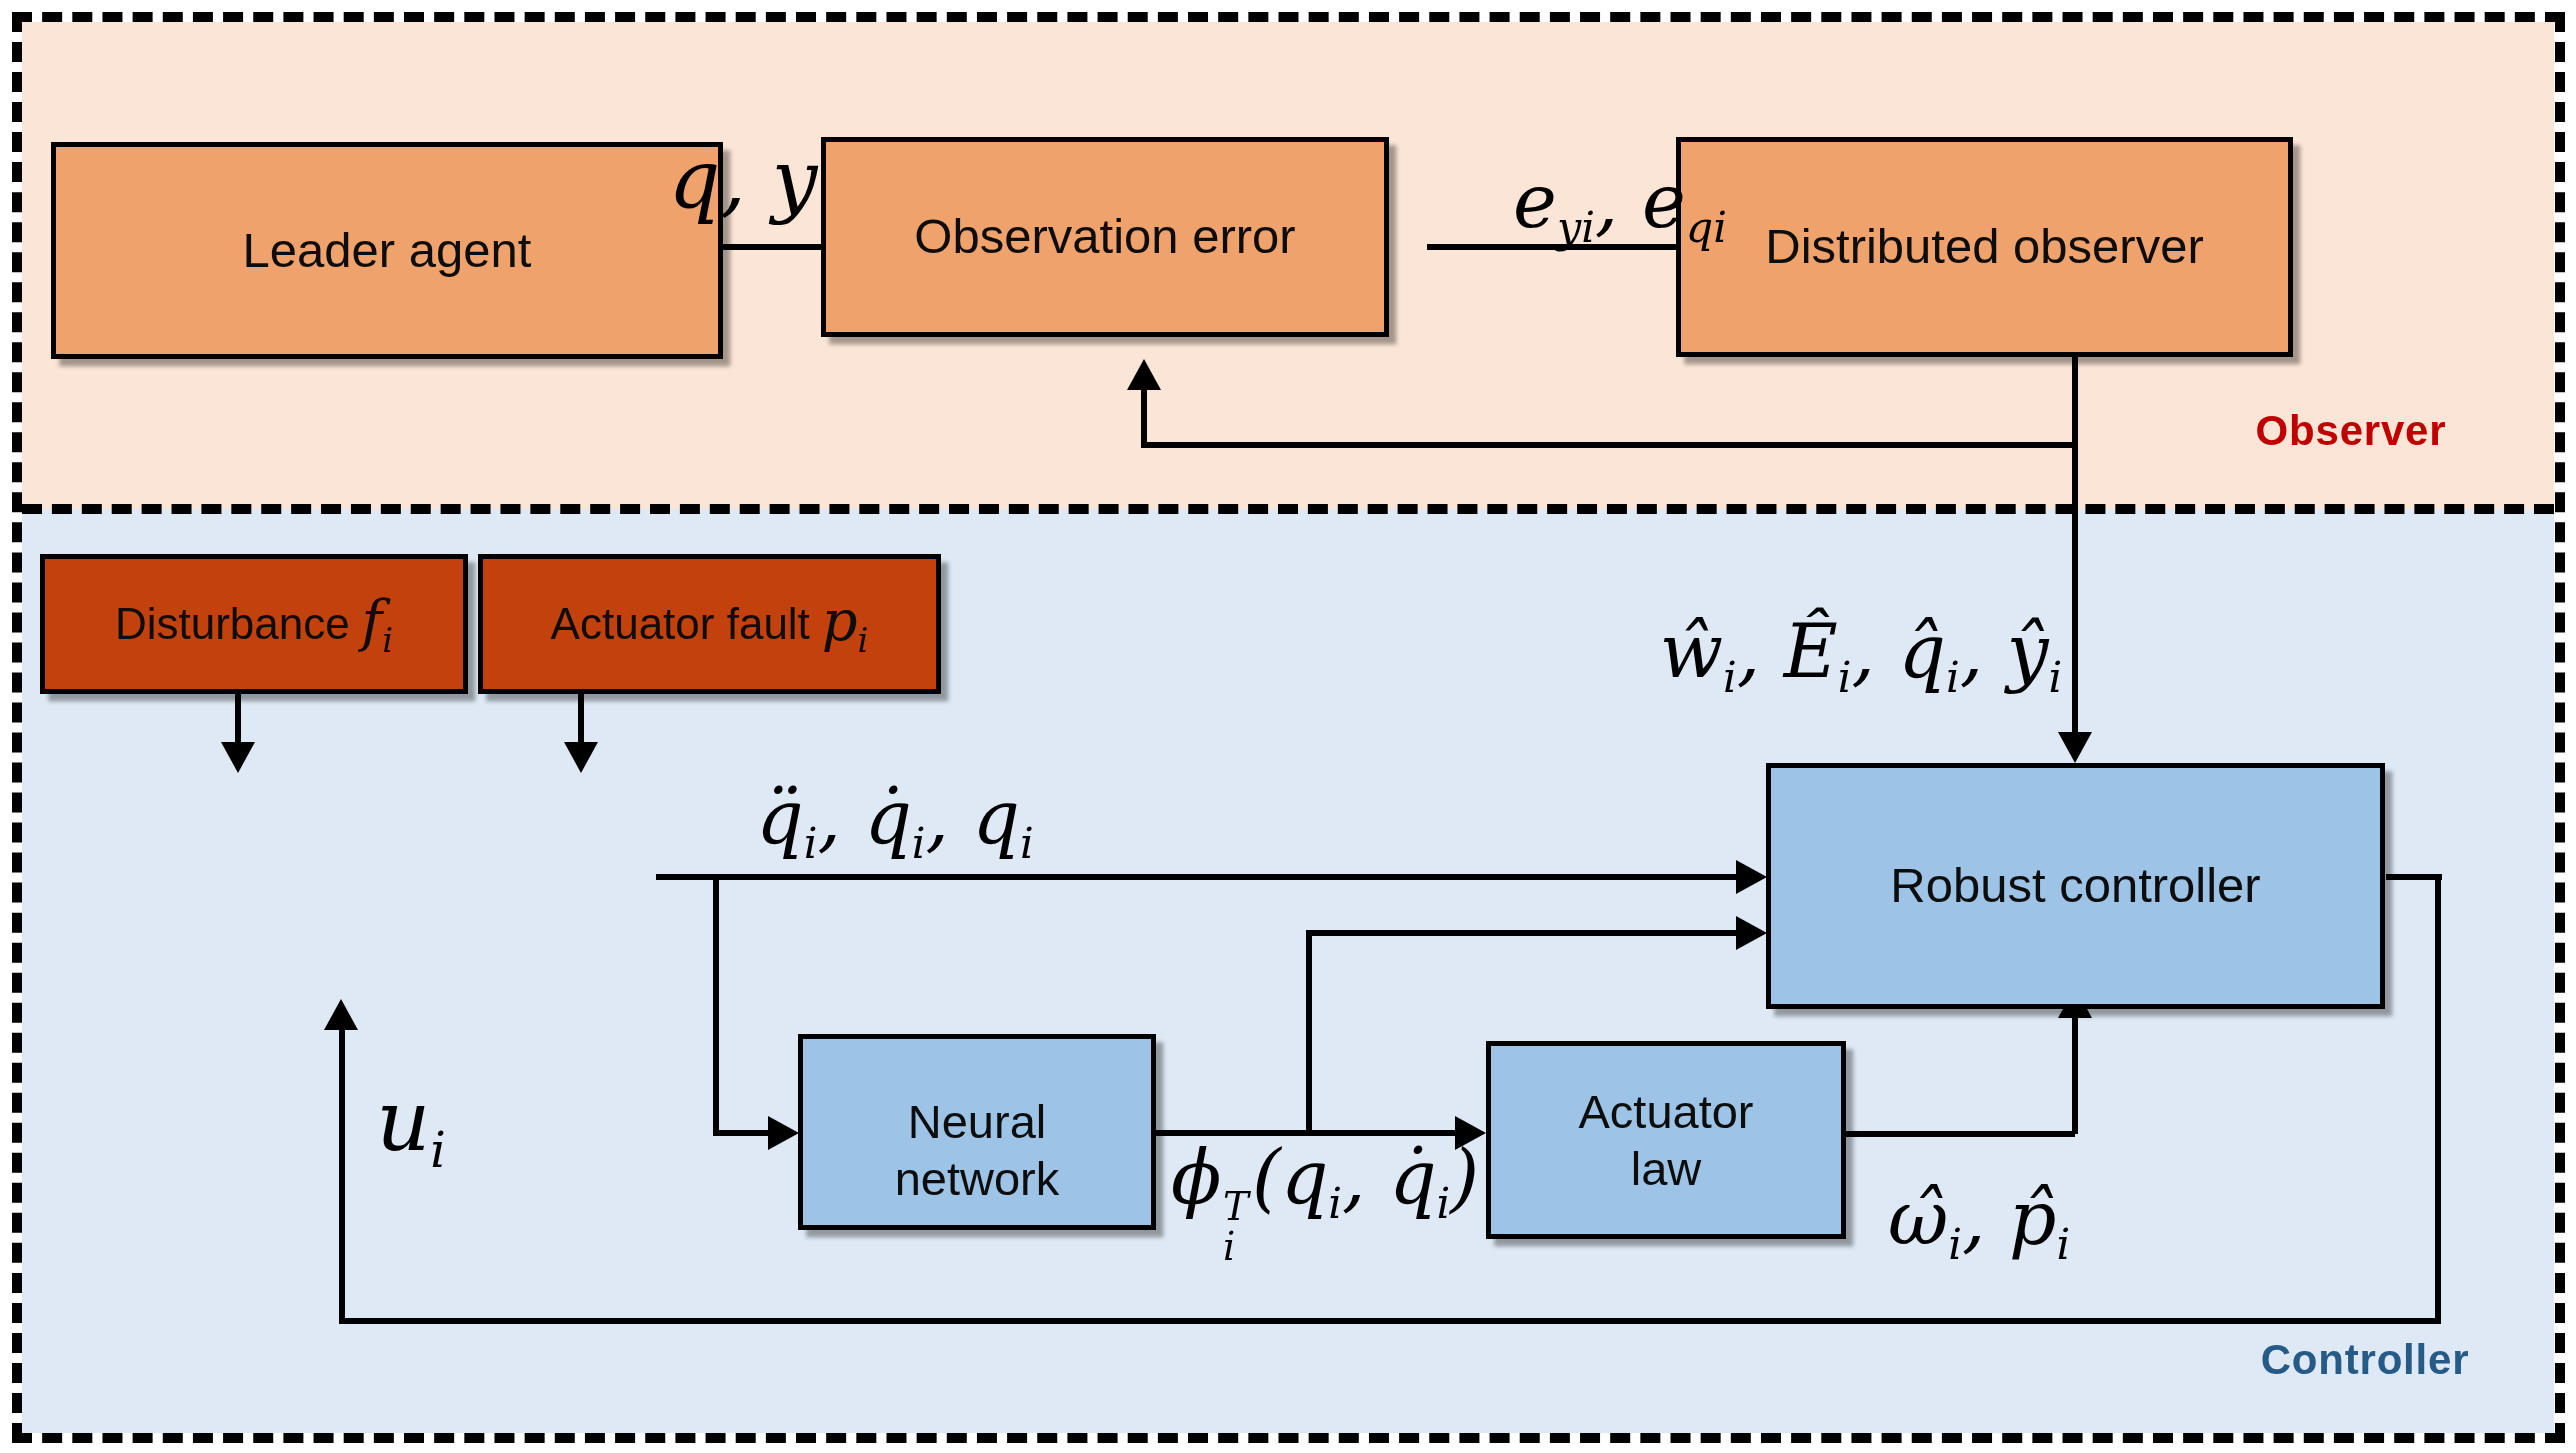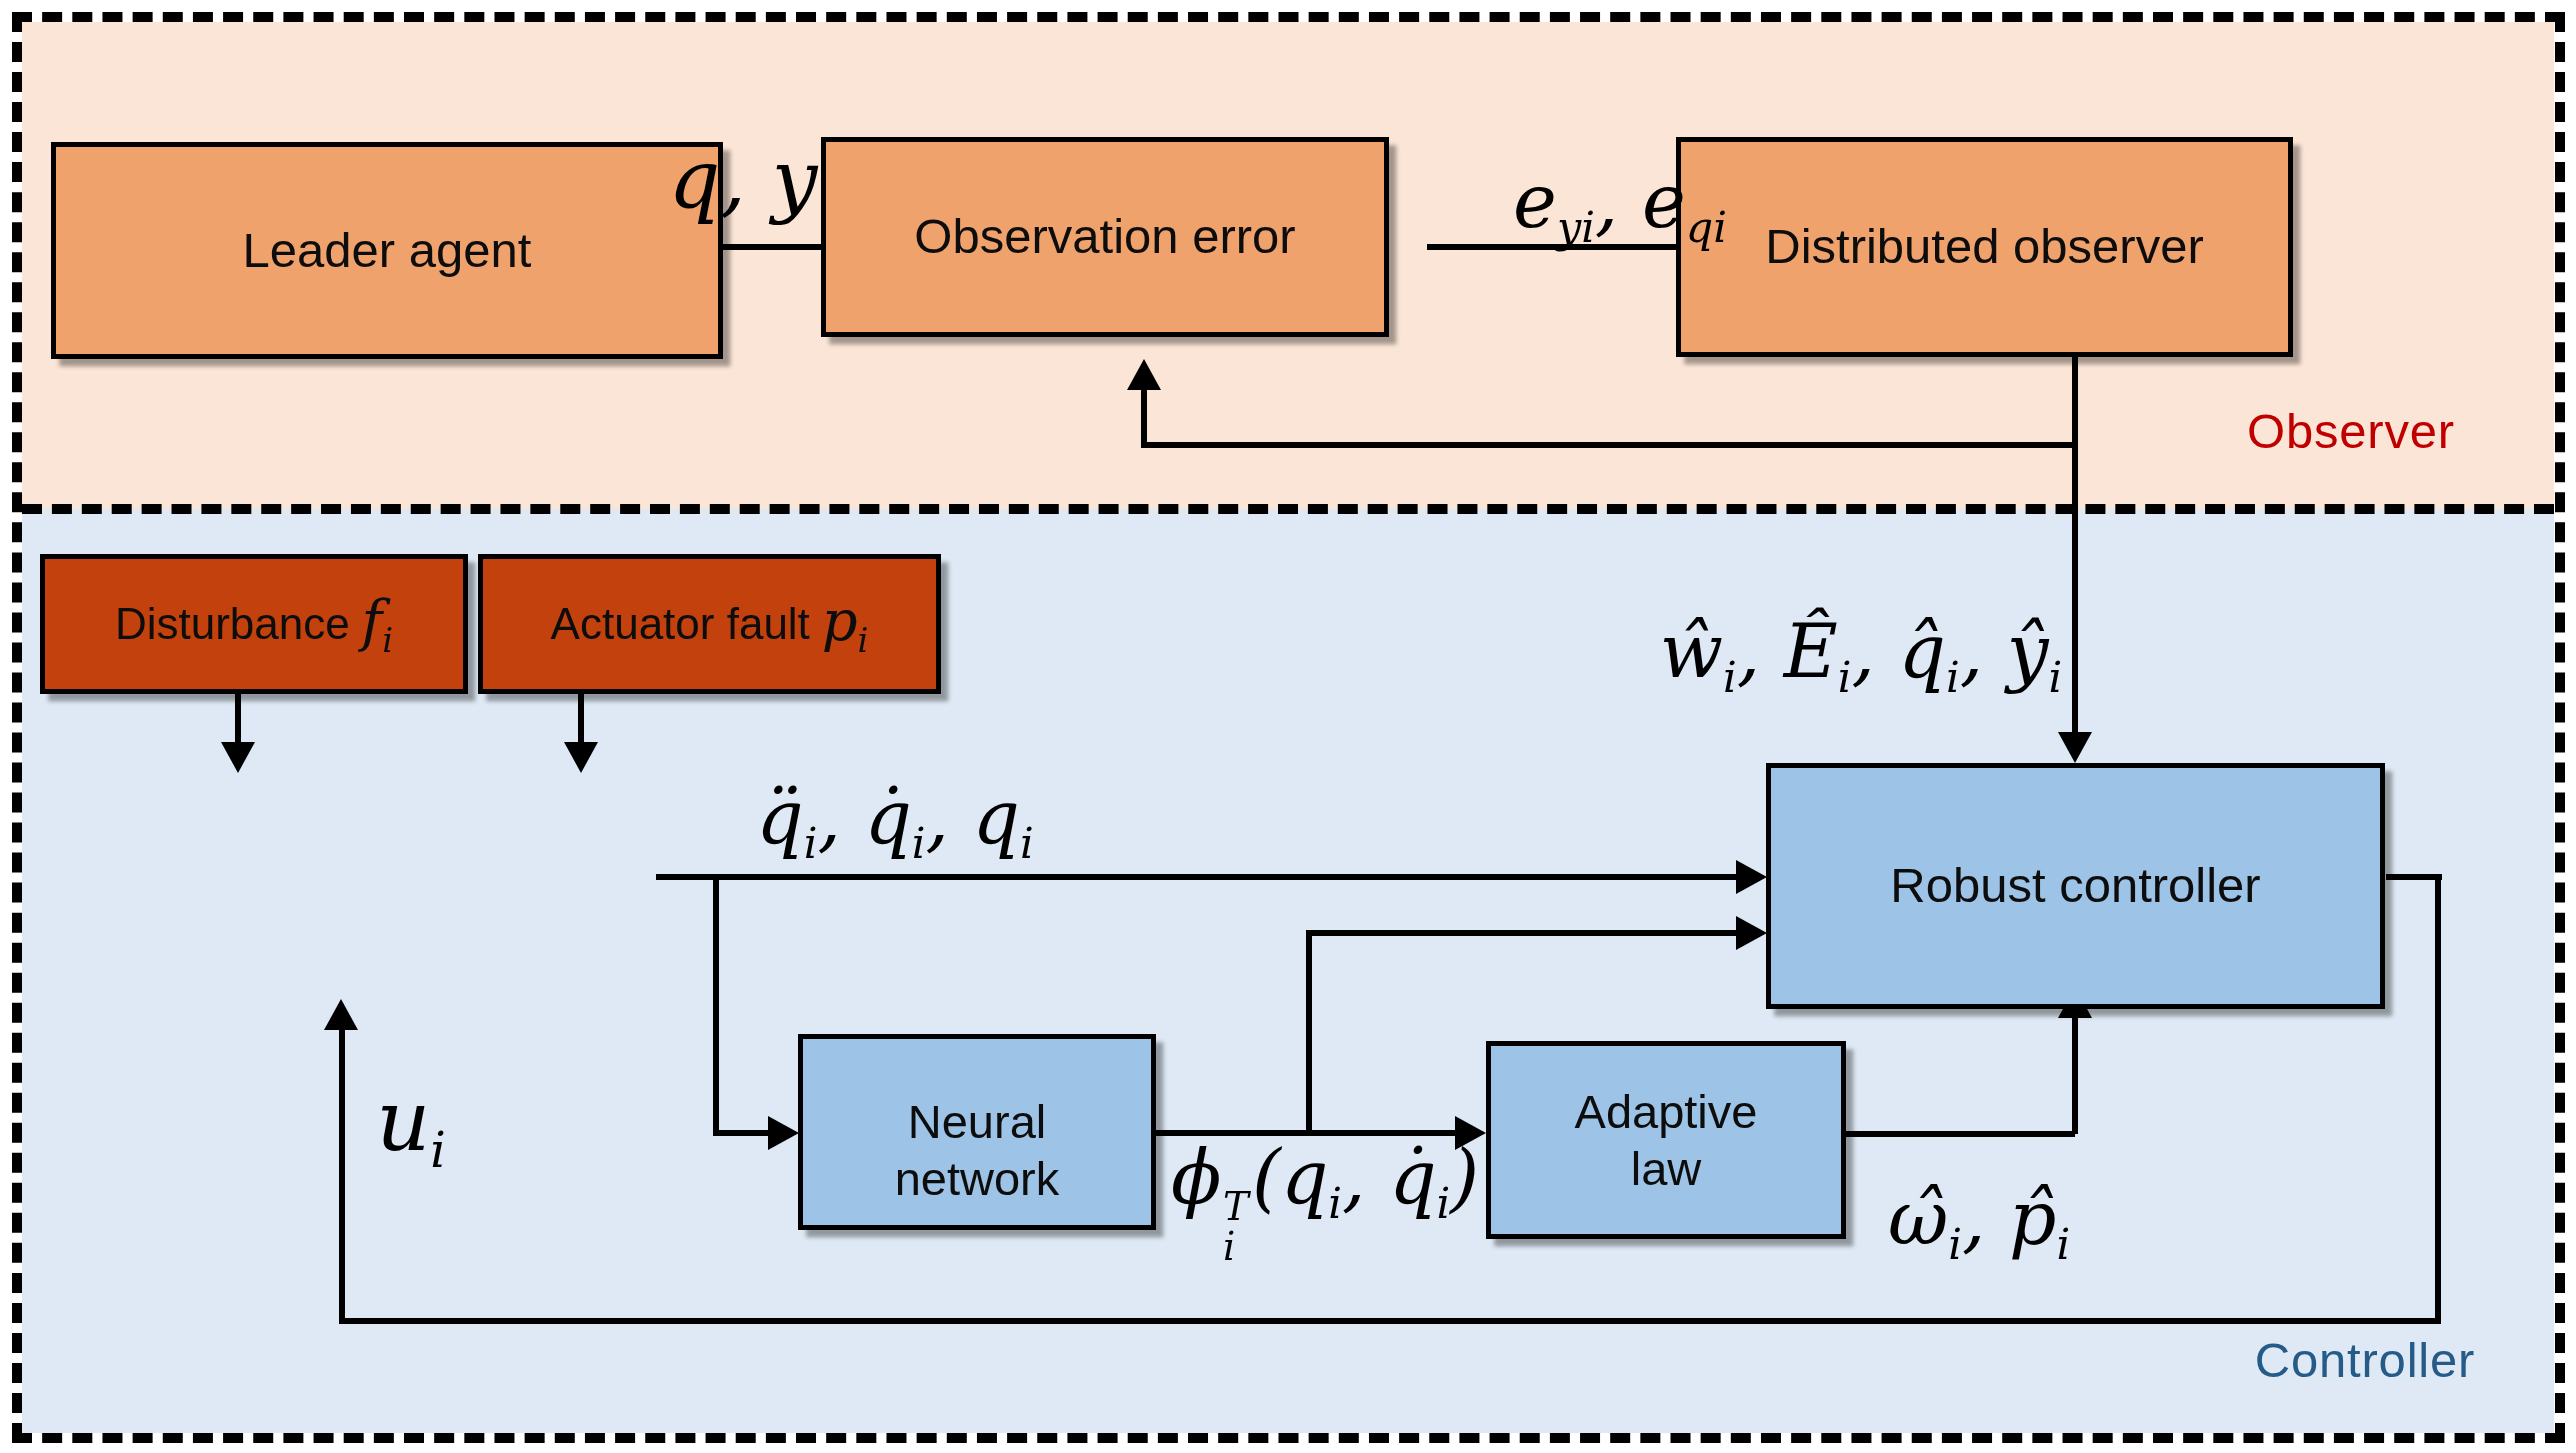--- a/index.html
+++ b/index.html
@@ -35,21 +35,21 @@
   .arrD{border-left:17px solid transparent;border-right:17px solid transparent;border-top:31px solid #000;}
   
   .math{
     position:absolute;transform:translate(-50%,-50%);white-space:nowrap;z-index:4;
     font-family:"DejaVu Serif","Liberation Serif",serif;font-style:italic;font-size:74px;color:#000;
   }
   .math sub{font-size:58%;font-style:italic;vertical-align:-0.35em;line-height:0;}
   .mser{font-family:"DejaVu Serif","Liberation Serif",serif;font-style:italic;}
   .supsub{display:inline-flex;flex-direction:column;align-items:flex-start;font-size:52%;line-height:1.02;vertical-align:-0.45em;margin:0 3.4px 0 1.7px;}
   .tag{
-    position:absolute;transform:translate(-50%,-50%);font-weight:normal;font-size:49px;z-index:4;
+    position:absolute;transform:translate(-50%,-50%);font-weight:bold;font-size:42px;z-index:4;
     font-family:"Liberation Sans","DejaVu Sans",sans-serif;letter-spacing:0.8px;
   }
   .tag-observer{color:#c00000;}
   .tag-controller{color:#265b87;}
   .symsub{font-size:34px;}
   .darksym{font-size:56px;margin-left:11.8px;}
 </style>
 </head>
 <body>
 
@@ -132,21 +132,21 @@
 
   <div class="node fill-blue t56" style="left:798px;top:1034px;width:358px;height:196px;">
     <span>
       <span style="display:block;margin-top:36px;">Neural</span>
       <span style="display:block;">network</span>
     </span>
   </div>
 
   <div class="node fill-blue t56" style="left:1486px;top:1041px;width:360px;height:198px;">
     <span>
-      <span style="display:block;">Adaptive</span>
+      <span style="display:block;">Actuator</span>
       <span style="display:block;">law</span>
     </span>
   </div>
 
   <div class="math" style="left:743px;top:179px;font-size:81px;">
     <span>q, y</span>
   </div>
 
   <div class="math" style="left:1620px;top:201px;">
     <span>e</span><sub>yi</sub><span>, </span><span>e</span><sub>qi</sub>

